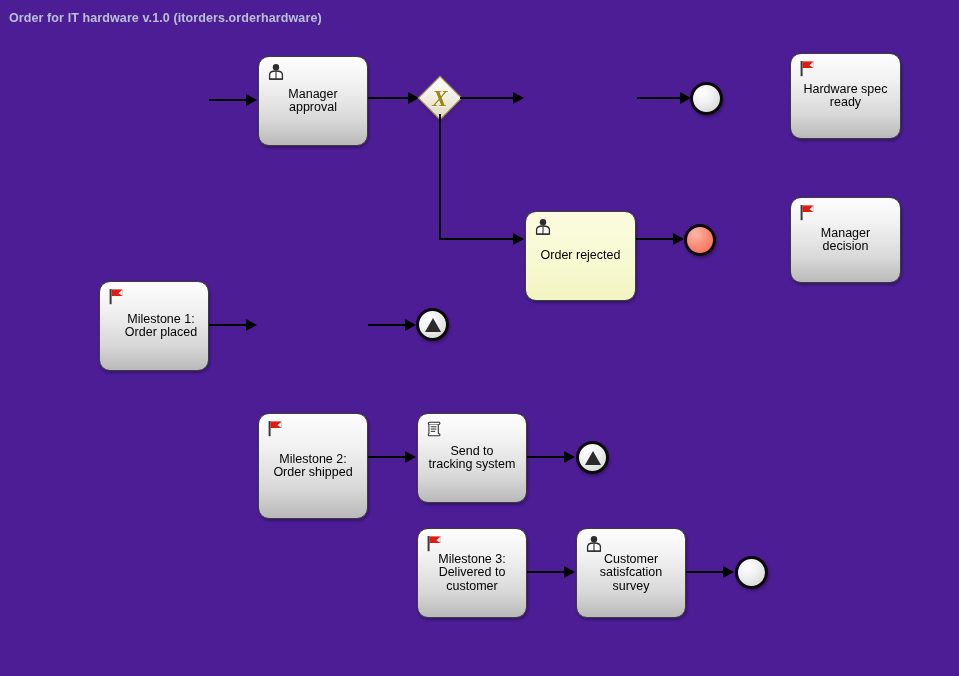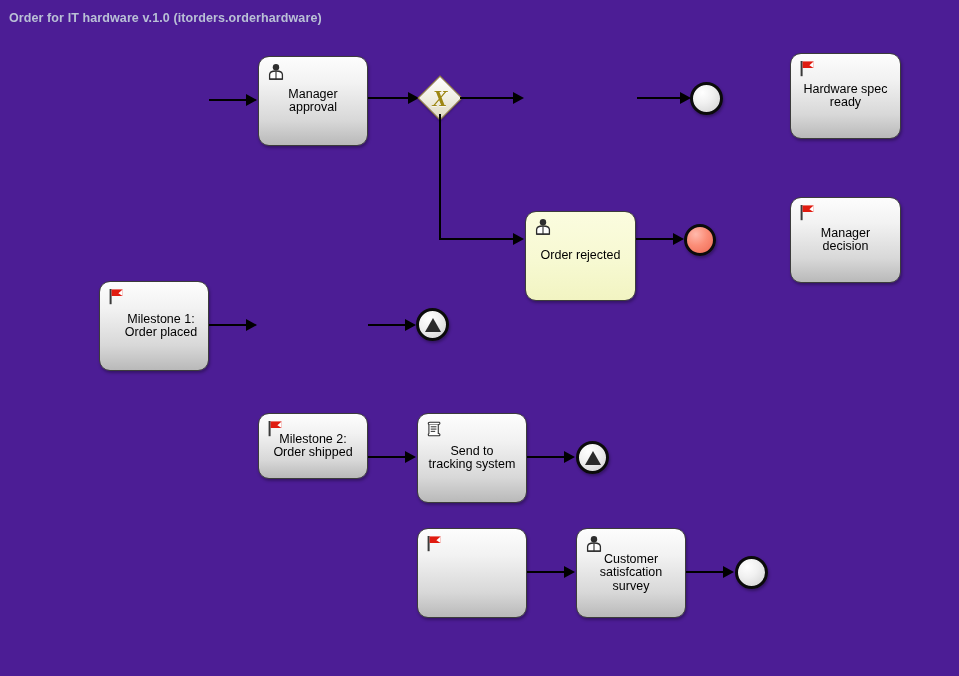--- a/index.html
+++ b/index.html
@@ -245,21 +245,21 @@
   <div class="arrowhead" style="left:246px; top:319px;"></div>
 
 
   <div class="conn h" style="left:368px; top:324px; width:42px;"></div>
   <div class="arrowhead" style="left:405px; top:319px;"></div>
 
   <div class="event end" style="left:416px; top:308px; width:33px; height:33px;">
     <div class="tri"></div>
   </div>
 
-  <div class="task" style="left:258px; top:413px; width:110px; height:66px;">
+  <div class="task" style="left:258px; top:413px; width:110px; height:106px;">
     <svg class="task-icon" viewBox="0 0 20 20">
       <rect x="2.6" y="2.0" width="2.0" height="15.2" fill="#3a3a3a"></rect>
       <path d="M4.6 2.4 H15.6 L15.6 9.0 H4.6 Z" fill="#e01b10"></path>
       <path d="M15.6 2.4 L15.6 9.0 L11.4 6.3 Z" fill="#ffffff"></path>
     </svg>
     <span class="label">Milestone 2:
 Order shipped</span>
   </div>
 
   <div class="conn h" style="left:368px; top:456px; width:38px;"></div>
@@ -281,20 +281,23 @@
   <div class="event end" style="left:576px; top:441px; width:33px; height:33px;">
     <div class="tri"></div>
   </div>
 
   <div class="task" style="left:417px; top:528px; width:110px; height:90px;">
     <svg class="task-icon" viewBox="0 0 20 20">
       <rect x="2.6" y="2.0" width="2.0" height="15.2" fill="#3a3a3a"></rect>
       <path d="M4.6 2.4 H15.6 L15.6 9.0 H4.6 Z" fill="#e01b10"></path>
       <path d="M15.6 2.4 L15.6 9.0 L11.4 6.3 Z" fill="#ffffff"></path>
     </svg>
+    <span class="label">Milestone 3:
+Delivered to
+customer</span>
   </div>
 
   <div class="conn h" style="left:527px; top:571px; width:38px;"></div>
   <div class="arrowhead" style="left:564px; top:566px;"></div>
 
   <div class="task" style="left:576px; top:528px; width:110px; height:90px;">
     <svg class="task-icon" viewBox="0 0 20 20">
       <circle cx="10" cy="5.2" r="3.2" fill="#2e2e2e"></circle>
       <path d="M3.6 17.2 V12.6 C3.6 10.3 6.3 9.0 10 9.0 C13.7 9.0 16.4 10.3 16.4 12.6 V17.2 Z" fill="#ffffff" stroke="#2e2e2e" stroke-width="1.3"></path>
       <path d="M10 9.2 V17.2" stroke="#2e2e2e" stroke-width="1.1"></path>

